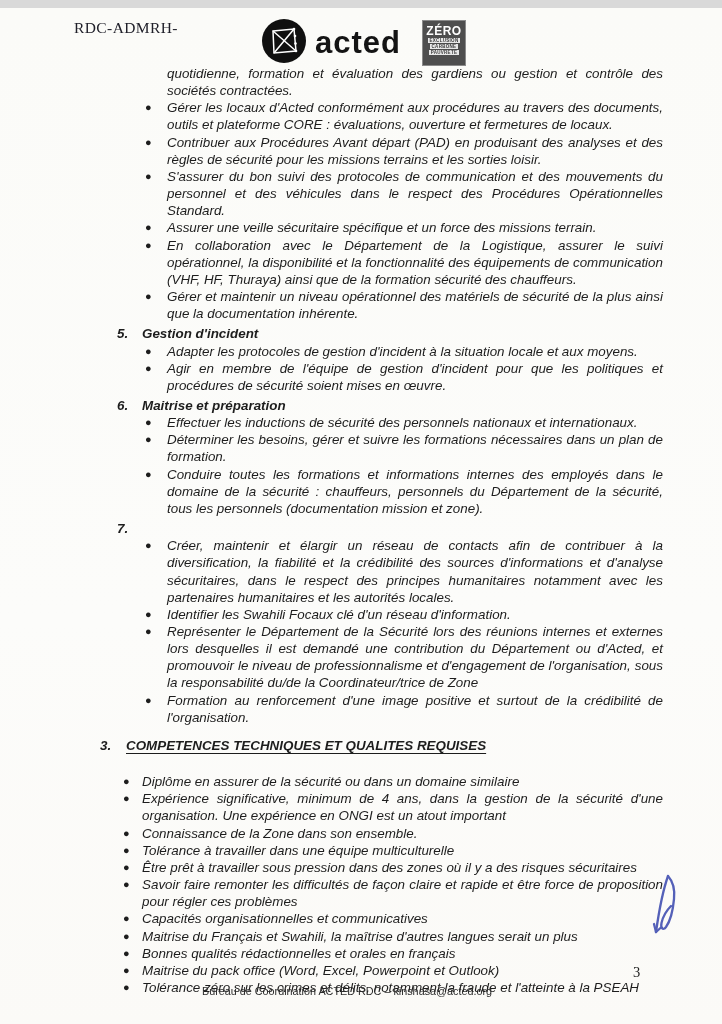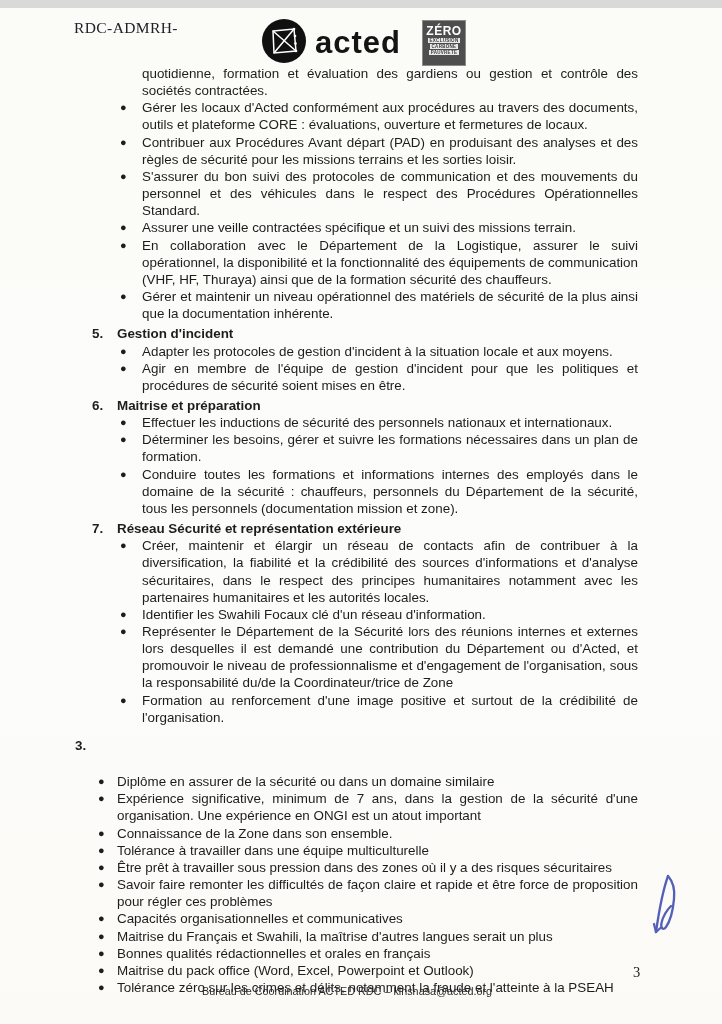--- a/index.html
+++ b/index.html
@@ -11,22 +11,22 @@
             font-size:15.5px;letter-spacing:.4px;color:#20202a;}
   .acted-logo{position:absolute;left:261px;top:10px;display:flex;align-items:center;gap:8px;}
   .acted-word{font-size:31px;font-weight:bold;letter-spacing:1px;color:#141414;line-height:1;margin-top:-2px;}
   .zero-badge{position:absolute;left:422px;top:12px;width:44px;height:46px;background:#4e4e4e;
               border:1px solid #8a8a8a;box-sizing:border-box;display:flex;flex-direction:column;
               align-items:center;overflow:hidden;}
   .zero-title{color:#fff;font-weight:bold;font-size:12px;letter-spacing:.5px;line-height:1;margin-top:4px;}
   .zero-line{font-size:4.5px;line-height:5px;font-weight:bold;color:#3a3a3a;background:#e8e8e8;
              padding:0 2px;margin-top:1px;letter-spacing:.3px;white-space:nowrap;}
   
-  .content{position:absolute;left:92px;top:57px;width:546px;font-size:13.4px;
-           line-height:17.15px;text-align:justify;}
+  .content{position:absolute;left:117px;top:57px;width:546px;font-size:13.4px;
+           line-height:17.15px;text-align:justify;font-style:italic;}
   .cont-para{margin:0 0 0 50px;}
   .li{display:flex;}
   .li .marker{flex:0 0 22px;margin-left:28px;font-size:11px;}
   .li .txt{flex:1;text-align:justify;}
   .sec{display:flex;font-weight:bold;margin-top:3px;}
   .sec .num{flex:0 0 25px;}
   .comp{margin-top:11px;margin-left:-17px;}
   .comp-head{display:flex;font-weight:bold;margin-bottom:19px;}
   .comp-head .num{flex:0 0 26px;}
   .comp-head .ttl{text-decoration:underline;text-underline-offset:3px;}
@@ -85,42 +85,42 @@
     <div class="li">
         <span class="marker">●</span>
         <span class="txt">Contribuer aux Procédures Avant départ (PAD) en produisant des analyses et des règles de sécurité pour les missions terrains et les sorties loisir.</span>
       </div>
     <div class="li">
         <span class="marker">●</span>
         <span class="txt">S'assurer du bon suivi des protocoles de communication et des mouvements du personnel et des véhicules dans le respect des Procédures Opérationnelles Standard.</span>
       </div>
     <div class="li">
         <span class="marker">●</span>
-        <span class="txt">Assurer une veille contractées spécifique et un suivi des missions terrain.</span>
+        <span class="txt">Assurer une veille sécuritaire spécifique et un force des missions terrain.</span>
       </div>
     <div class="li">
         <span class="marker">●</span>
         <span class="txt">En collaboration avec le Département de la Logistique, assurer le suivi opérationnel, la disponibilité et la fonctionnalité des équipements de communication (VHF, HF, Thuraya) ainsi que de la formation sécurité des chauffeurs.</span>
       </div>
     <div class="li">
         <span class="marker">●</span>
         <span class="txt">Gérer et maintenir un niveau opérationnel des matériels de sécurité de la plus ainsi que la documentation inhérente.</span>
       </div>
 
     <div class="sec">
         <span class="num">5.</span>
         <span class="ttl">Gestion d'incident</span>
       </div>
     <div class="li">
         <span class="marker">●</span>
         <span class="txt">Adapter les protocoles de gestion d'incident à la situation locale et aux moyens.</span>
       </div>
     <div class="li">
         <span class="marker">●</span>
-        <span class="txt">Agir en membre de l'équipe de gestion d'incident pour que les politiques et procédures de sécurité soient mises en être.</span>
+        <span class="txt">Agir en membre de l'équipe de gestion d'incident pour que les politiques et procédures de sécurité soient mises en œuvre.</span>
       </div>
 
     <div class="sec">
         <span class="num">6.</span>
         <span class="ttl">Maitrise et préparation</span>
       </div>
     <div class="li">
         <span class="marker">●</span>
         <span class="txt">Effectuer les inductions de sécurité des personnels nationaux et internationaux.</span>
       </div>
@@ -128,21 +128,20 @@
         <span class="marker">●</span>
         <span class="txt">Déterminer les besoins, gérer et suivre les formations nécessaires dans un plan de formation.</span>
       </div>
     <div class="li">
         <span class="marker">●</span>
         <span class="txt">Conduire toutes les formations et informations internes des employés dans le domaine de la sécurité : chauffeurs, personnels du Département de la sécurité, tous les personnels (documentation mission et zone).</span>
       </div>
 
     <div class="sec">
         <span class="num">7.</span>
-        <span class="ttl">Réseau Sécurité et représentation extérieure</span>
       </div>
     <div class="li">
         <span class="marker">●</span>
         <span class="txt">Créer, maintenir et élargir un réseau de contacts afin de contribuer à la diversification, la fiabilité et la crédibilité des sources d'informations et d'analyse sécuritaires, dans le respect des principes humanitaires notamment avec les partenaires humanitaires et les autorités locales.</span>
       </div>
     <div class="li">
         <span class="marker">●</span>
         <span class="txt">Identifier les Swahili Focaux clé d'un réseau d'information.</span>
       </div>
     <div class="li">
@@ -150,28 +149,29 @@
         <span class="txt">Représenter le Département de la Sécurité lors des réunions internes et externes lors desquelles il est demandé une contribution du Département ou d'Acted, et promouvoir le niveau de professionnalisme et d'engagement de l'organisation, sous la responsabilité du/de la Coordinateur/trice de Zone</span>
       </div>
     <div class="li">
         <span class="marker">●</span>
         <span class="txt">Formation au renforcement d'une image positive et surtout de la crédibilité de l'organisation.</span>
       </div>
 
     <div class="comp">
       <div class="comp-head">
           <span class="num">3.</span>
+          <span class="ttl">COMPETENCES TECHNIQUES ET QUALITES REQUISES</span>
         </div>
       <div class="li">
           <span class="marker">●</span>
           <span class="txt">Diplôme en assurer de la sécurité ou dans un domaine similaire</span>
         </div>
       <div class="li">
           <span class="marker">●</span>
-          <span class="txt">Expérience significative, minimum de 7 ans, dans la gestion de la sécurité d'une organisation. Une expérience en ONGI est un atout important</span>
+          <span class="txt">Expérience significative, minimum de 4 ans, dans la gestion de la sécurité d'une organisation. Une expérience en ONGI est un atout important</span>
         </div>
       <div class="li">
           <span class="marker">●</span>
           <span class="txt">Connaissance de la Zone dans son ensemble.</span>
         </div>
       <div class="li">
           <span class="marker">●</span>
           <span class="txt">Tolérance à travailler dans une équipe multiculturelle</span>
         </div>
       <div class="li">

